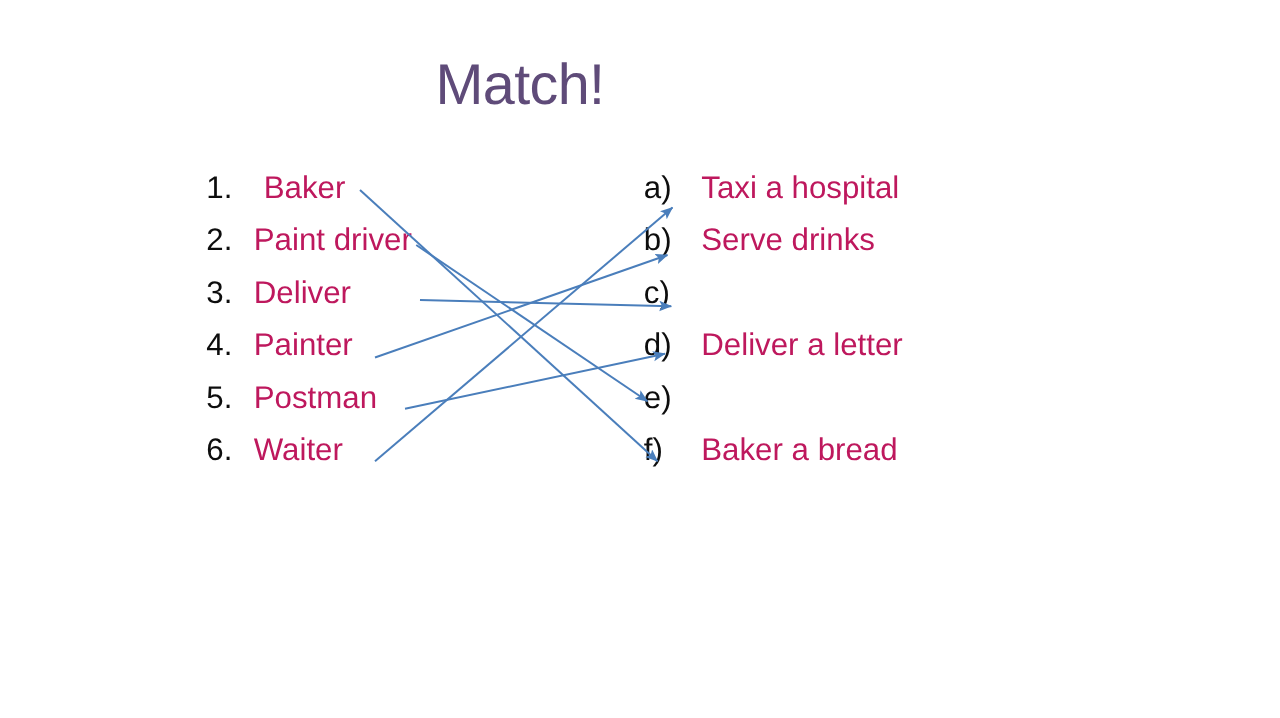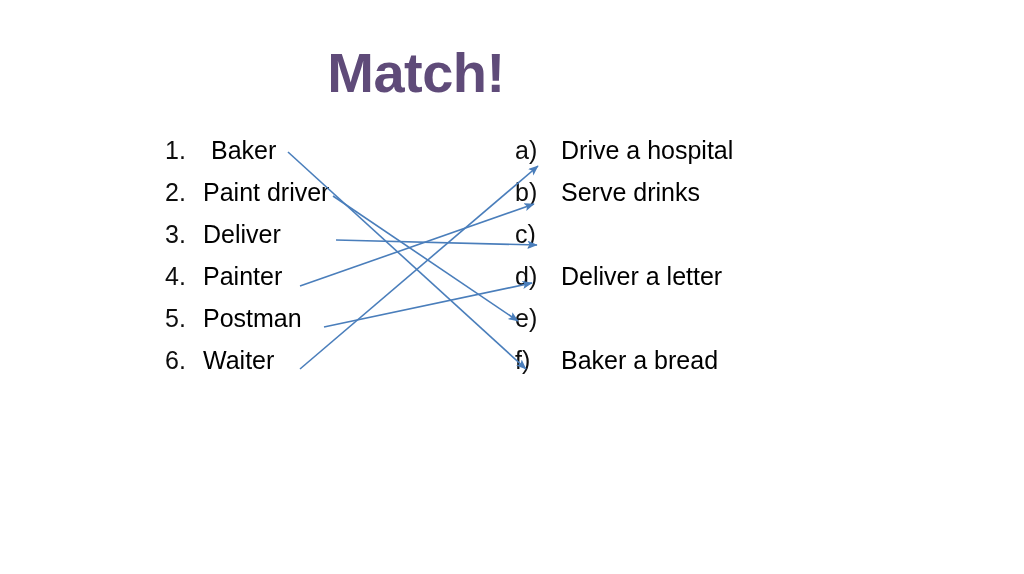--- a/index.html
+++ b/index.html
@@ -20,22 +20,22 @@
     width: 1024px;
     height: 574px;
     background: #ffffff;
   }
   #title {
     position: absolute;
     left: 0;
     top: 42px;
     width: 832px;
     text-align: center;
-    font-size: 56px;
-    font-weight: bold;
+    font-size: 46px;
+    font-weight: normal;
     color: #5f4b79;
     letter-spacing: -0.5px;
     line-height: 1.1;
   }
   .column {
     position: absolute;
     top: 136px;
   }
   #left-column { left: 165px; width: 300px; }
   #right-column { left: 515px; width: 330px; }
@@ -48,21 +48,21 @@
     color: #0d0d0d;
     white-space: nowrap;
   }
   .item-marker {
     display: inline-block;
     text-align: left;
     color: #0d0d0d;
   }
   #left-column .item-marker { width: 38px; }
   #right-column .item-marker { width: 46px; }
-  .item-label { color: #000000; }
+  .item-label { color: #be185d; }
   #left-column .match-item:first-child .item-label { padding-left: 8px; }
 
   #connector-layer {
     position: absolute;
     left: 0;
     top: 0;
     width: 1024px;
     height: 574px;
     pointer-events: none;
   }
@@ -98,21 +98,21 @@
     </div>
     <div class="match-item">
       <span class="item-marker">6.</span>
       <span class="item-label">Waiter</span>
     </div>
   </div>
 
   <div id="right-column" class="column">
     <div class="match-item">
       <span class="item-marker">a)</span>
-      <span class="item-label">Drive a hospital</span>
+      <span class="item-label">Taxi a hospital</span>
     </div>
     <div class="match-item">
       <span class="item-marker">b)</span>
       <span class="item-label">Serve drinks</span>
     </div>
     <div class="match-item">
       <span class="item-marker">c)</span>
     </div>
     <div class="match-item">
       <span class="item-marker">d)</span>

